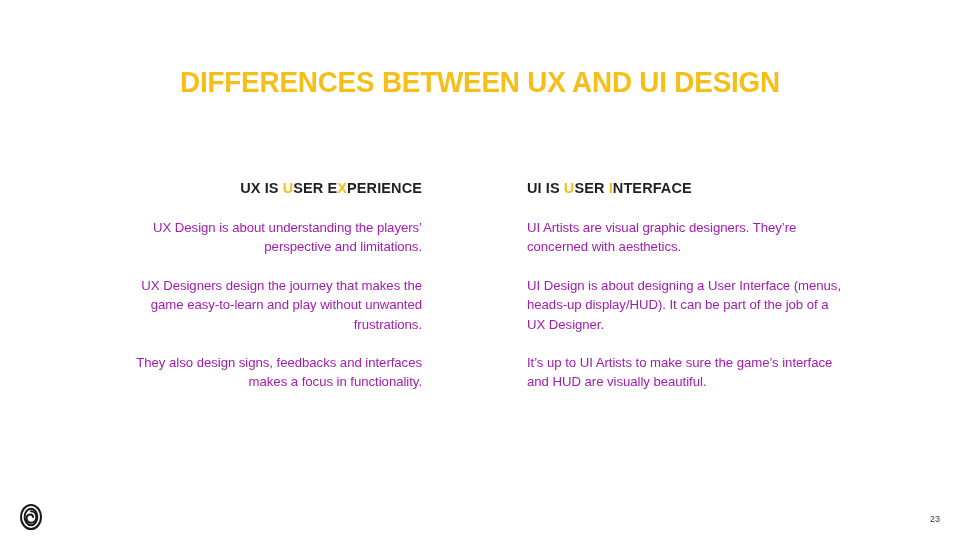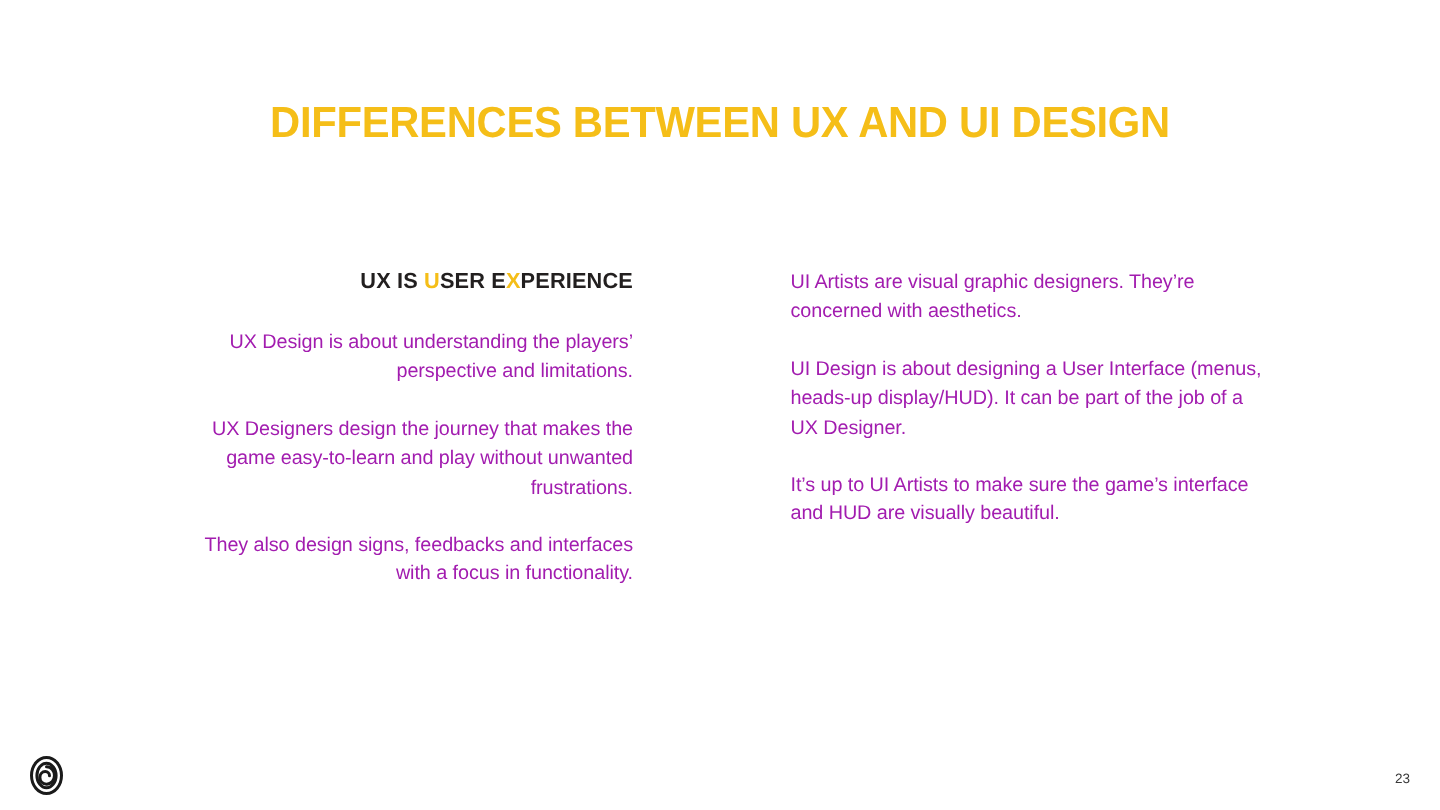--- a/index.html
+++ b/index.html
@@ -110,24 +110,27 @@
   <h1 class="slide-title">DIFFERENCES BETWEEN UX AND UI DESIGN</h1>
 
   <div class="columns">
 
     <div class="column column-left">
       <h2 class="column-heading">
         <span>UX IS </span><span class="hl">U</span><span>SER E</span><span class="hl">X</span><span>PERIENCE</span>
       </h2>
       <p class="para">UX Design is about understanding the players’ perspective and limitations.</p>
       <p class="para">UX Designers design the journey that makes the game easy-to-learn and play without unwanted frustrations.</p>
-      <p class="para">They also design signs, feedbacks and interfaces with a focus in functionality.</p>
+      <p class="para">They also design signs, feedbacks and interfaces makes a focus in functionality.</p>
     </div>
 
     <div class="column column-right">
+      <h2 class="column-heading">
+        <span>UI IS </span><span class="hl">U</span><span>SER </span><span class="hl">I</span><span>NTERFACE</span>
+      </h2>
       <p class="para">UI Artists are visual graphic designers. They’re concerned with aesthetics.</p>
       <p class="para">UI Design is about designing a User Interface (menus, heads-up display/HUD). It can be part of the job of a UX Designer.</p>
       <p class="para">It’s up to UI Artists to make sure the game’s interface and HUD are visually beautiful.</p>
     </div>
 
   </div>
 
   <div class="logo">
     <svg width="22" height="26" viewBox="0 0 22 26" xmlns="http://www.w3.org/2000/svg" aria-hidden="true">
       <ellipse cx="11" cy="13" rx="10" ry="12" fill="none" stroke="#1A1A1A" stroke-width="2"></ellipse>

